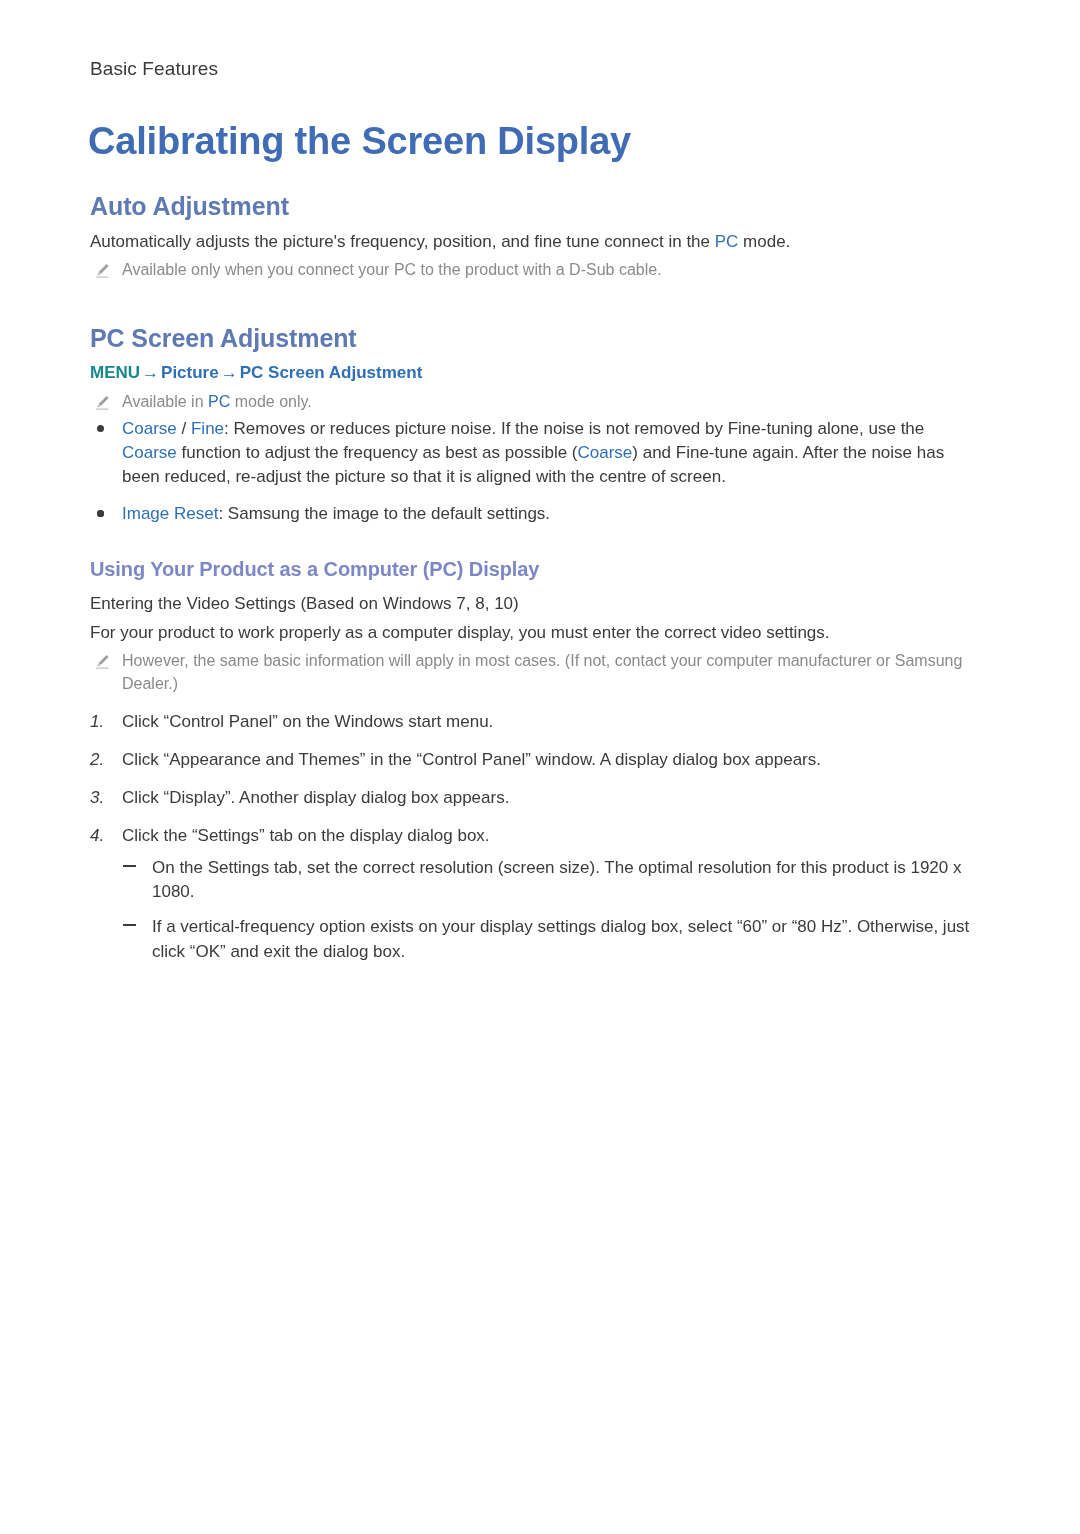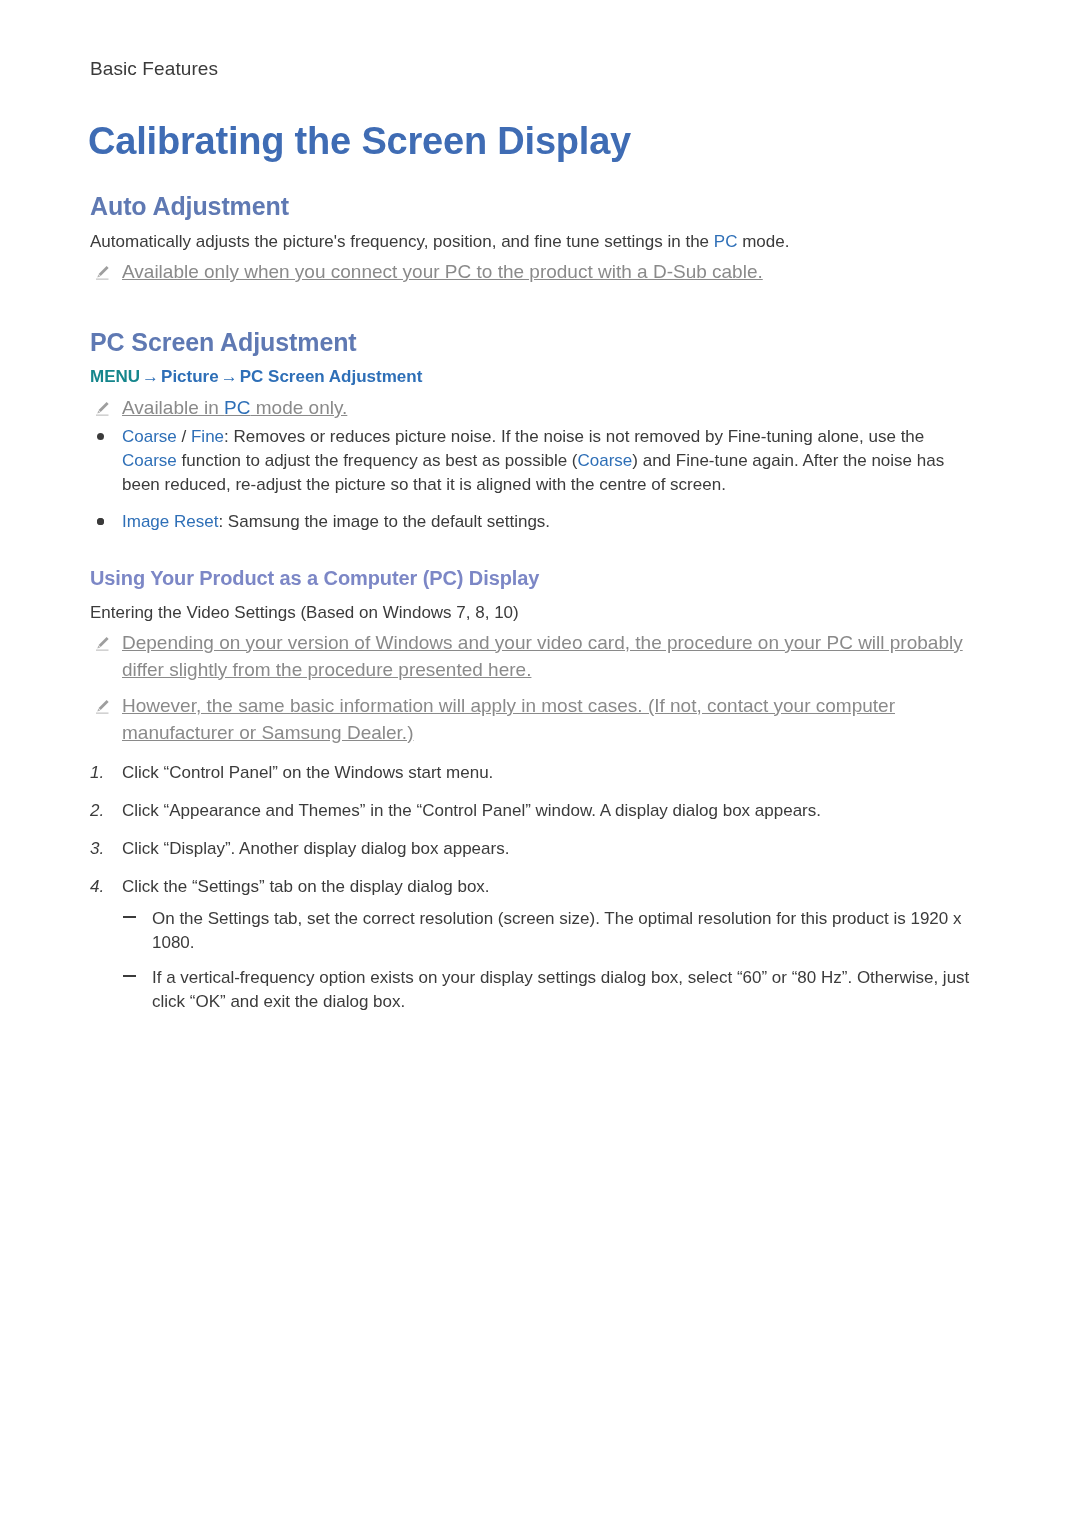--- a/index.html
+++ b/index.html
@@ -86,25 +86,24 @@
     margin: 0 0 5px 0;
     color: #3b3b3b;
   }
 
   .blue { color: #2e6fb7; text-align: right; }
 
   
   .note {
     position: relative;
     padding-left: 32px;
-    font-size: 19px;
+    font-size: 16px;
     line-height: 1.42;
     color: #8a8a8a;
     margin: 3px 0 3px 0;
-    text-decoration: underline;
   }
   .note .pencil {
     position: absolute;
     left: 4px;
     top: 3px;
     width: 17px;
     height: 17px;
     display: block;
   }
   .note .ntext .blue { color: #2e6fb7; }
@@ -193,21 +192,21 @@
 
   <div class="crumb">Basic Features</div>
 
   <div class="h1">Calibrating the Screen Display</div>
 
   <div class="content">
 
     <div class="h2">Auto Adjustment</div>
 
 
-    <p class="body"><span>Automatically adjusts the picture's frequency, position, and fine tune settings in the </span><span class="blue">PC</span><span> mode.</span></p>
+    <p class="body"><span>Automatically adjusts the picture's frequency, position, and fine tune connect in the </span><span class="blue">PC</span><span> mode.</span></p>
 
     <div class="note">
       <span class="pencil">
         <svg width="17" height="17" viewBox="0 0 17 17">
             <g fill="#9e9e9e">
               <path d="M12.6 1.9l2.0 2.0-8.0 8.0-2.0-2.0z"></path>
               <path d="M4.3 10.4l2.0 2.0-3.0 1.0z" fill="#b5b5b5"></path>
               <path d="M2.0 14.6h12.5v1.0H2.0z" fill="#b5b5b5"></path>
             </g>
           </svg>
@@ -248,33 +247,22 @@
       <div class="bullet">
         <span class="dot"></span>
         <span><span class="blue">Image Reset</span><span>: Samsung the image to the default settings.</span></span>
       </div>
 
     </div>
 
     <div class="h3">Using Your Product as a Computer (PC) Display</div>
 
     <p class="body">Entering the Video Settings (Based on Windows 7, 8, 10)</p>
-
-    <div class="note">
-      <span class="pencil">
-        <svg width="17" height="17" viewBox="0 0 17 17">
-            <g fill="#9e9e9e">
-              <path d="M12.6 1.9l2.0 2.0-8.0 8.0-2.0-2.0z"></path>
-              <path d="M4.3 10.4l2.0 2.0-3.0 1.0z" fill="#b5b5b5"></path>
-              <path d="M2.0 14.6h12.5v1.0H2.0z" fill="#b5b5b5"></path>
-            </g>
-          </svg>
-      </span>
-      <span class="ntext">Depending on your version of Windows and your video card, the procedure on your PC will probably differ slightly from the procedure presented here.</span>
-    </div>
+    <p class="body">For your product to work properly as a computer display, you must enter the correct video settings.</p>
+
 
     <div class="note">
       <span class="pencil">
         <svg width="17" height="17" viewBox="0 0 17 17">
             <g fill="#9e9e9e">
               <path d="M12.6 1.9l2.0 2.0-8.0 8.0-2.0-2.0z"></path>
               <path d="M4.3 10.4l2.0 2.0-3.0 1.0z" fill="#b5b5b5"></path>
               <path d="M2.0 14.6h12.5v1.0H2.0z" fill="#b5b5b5"></path>
             </g>
           </svg>

